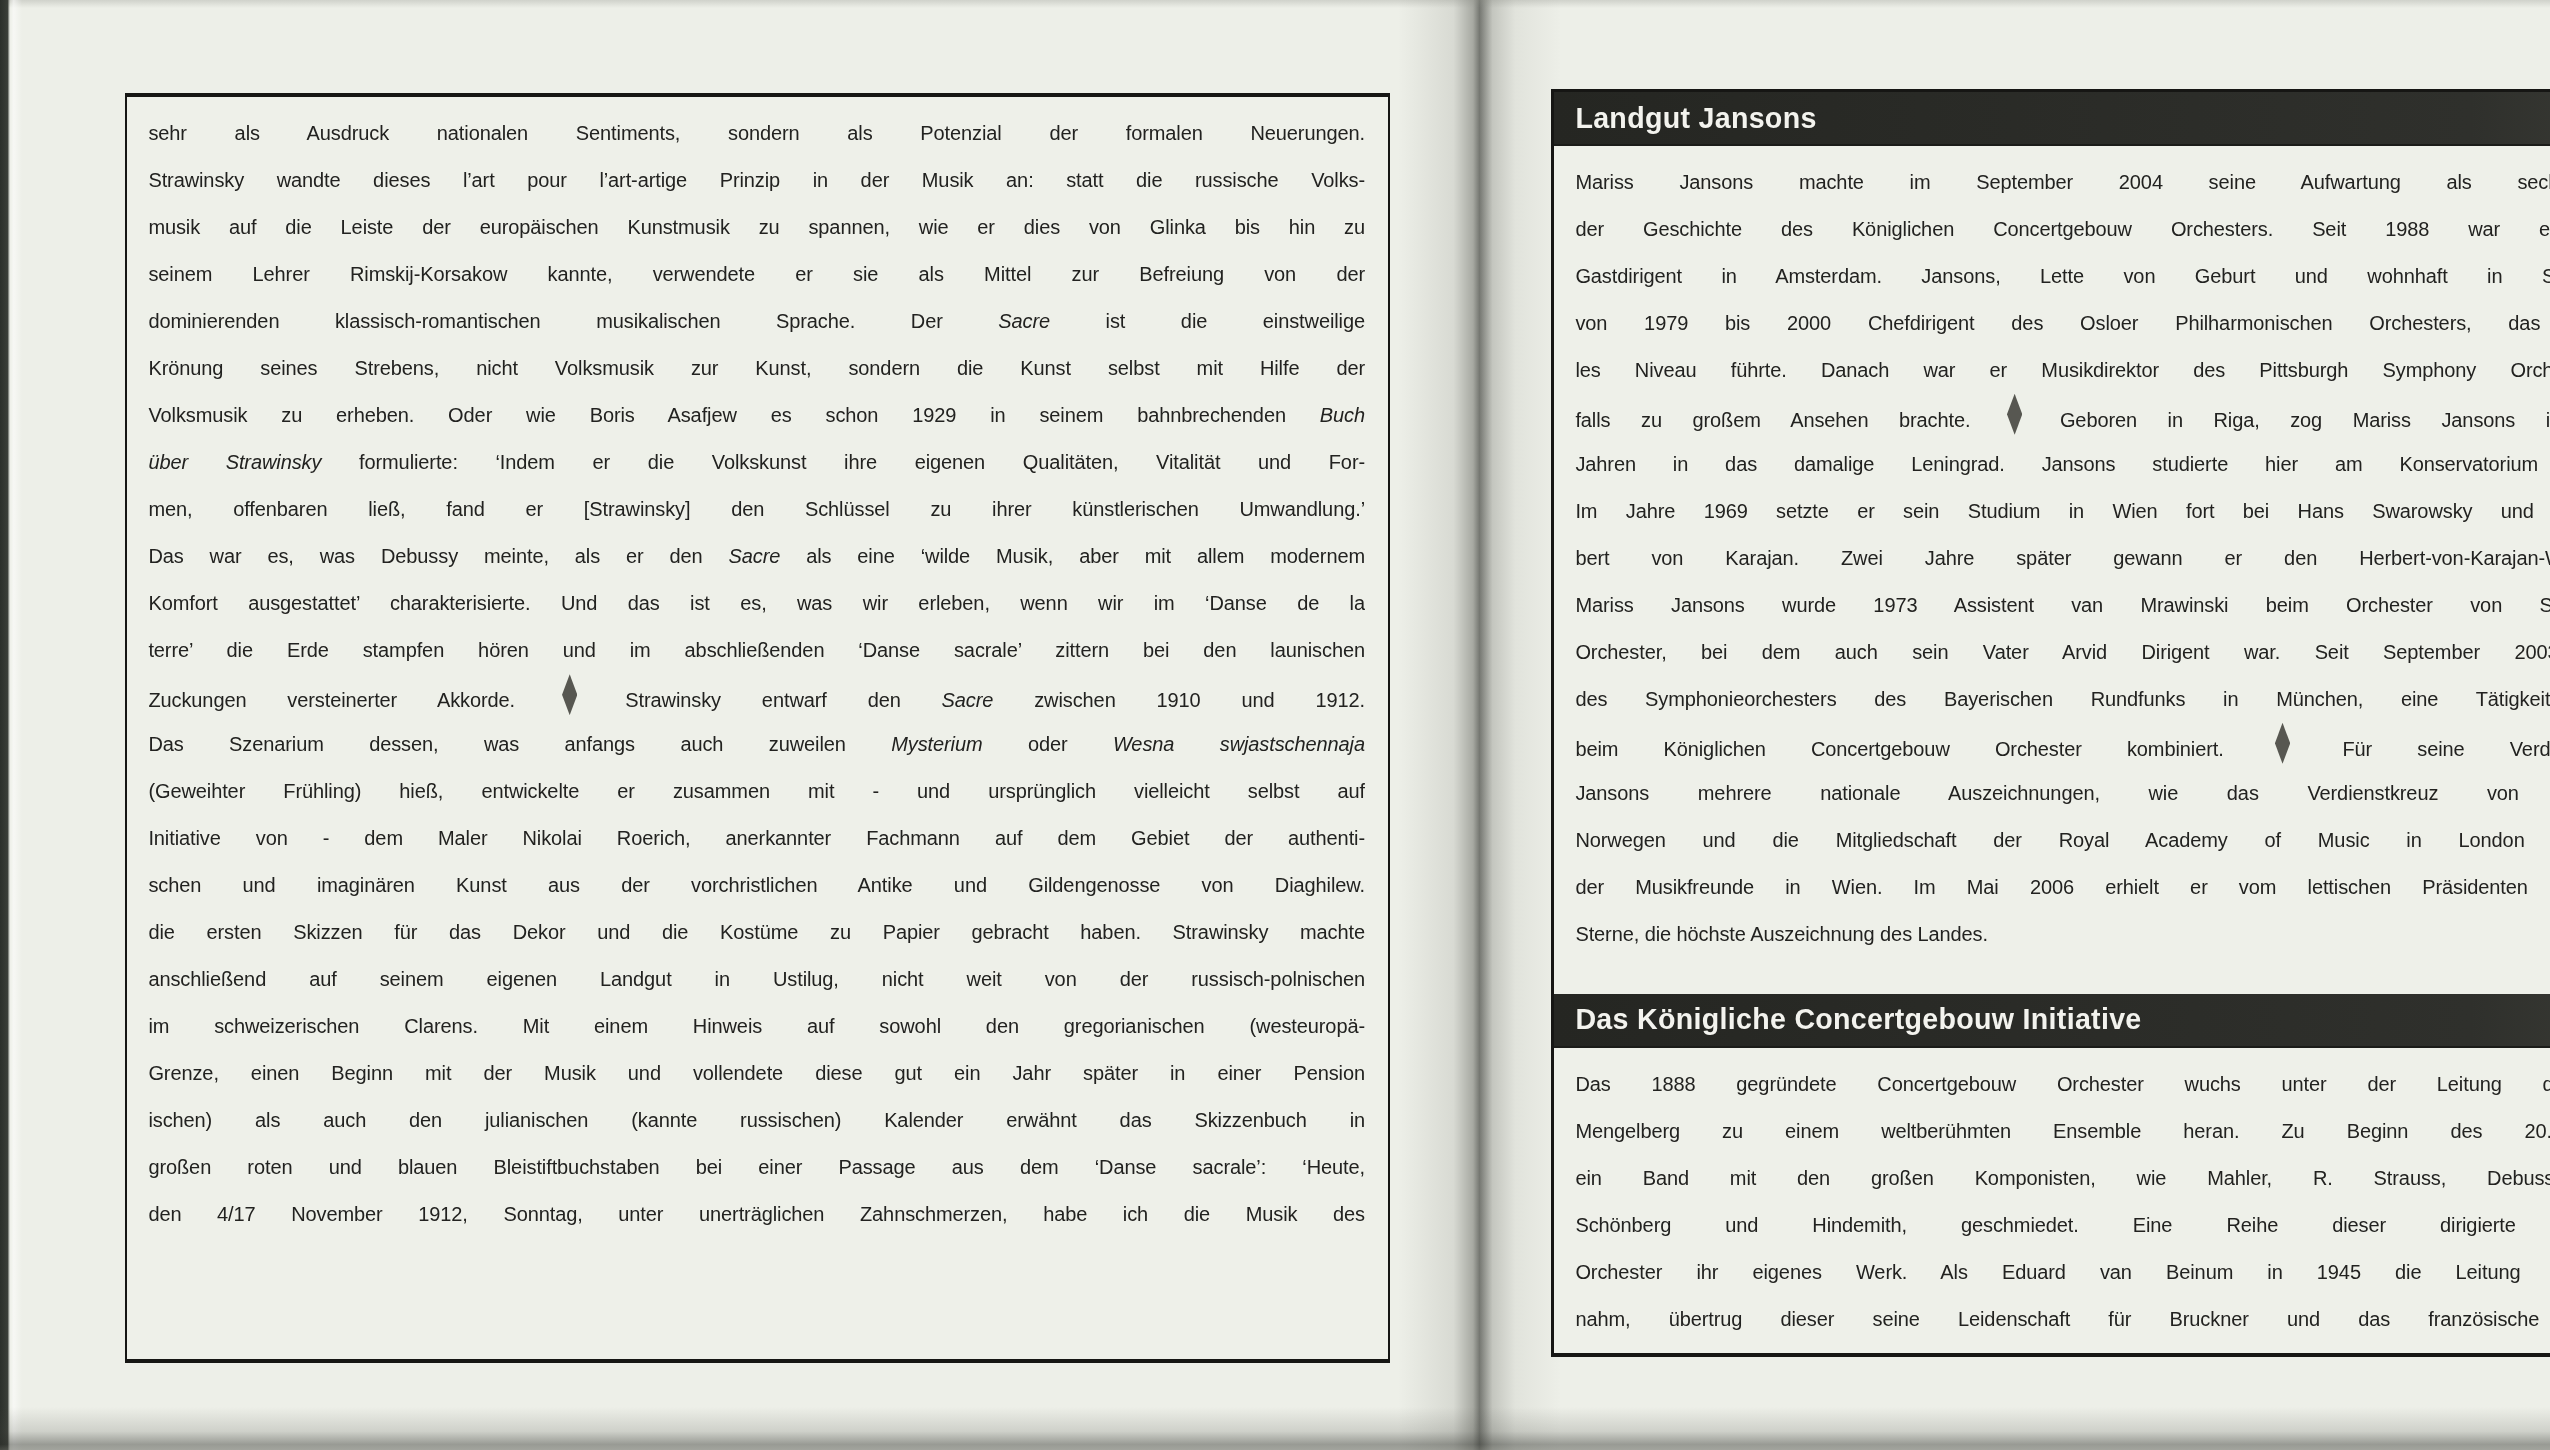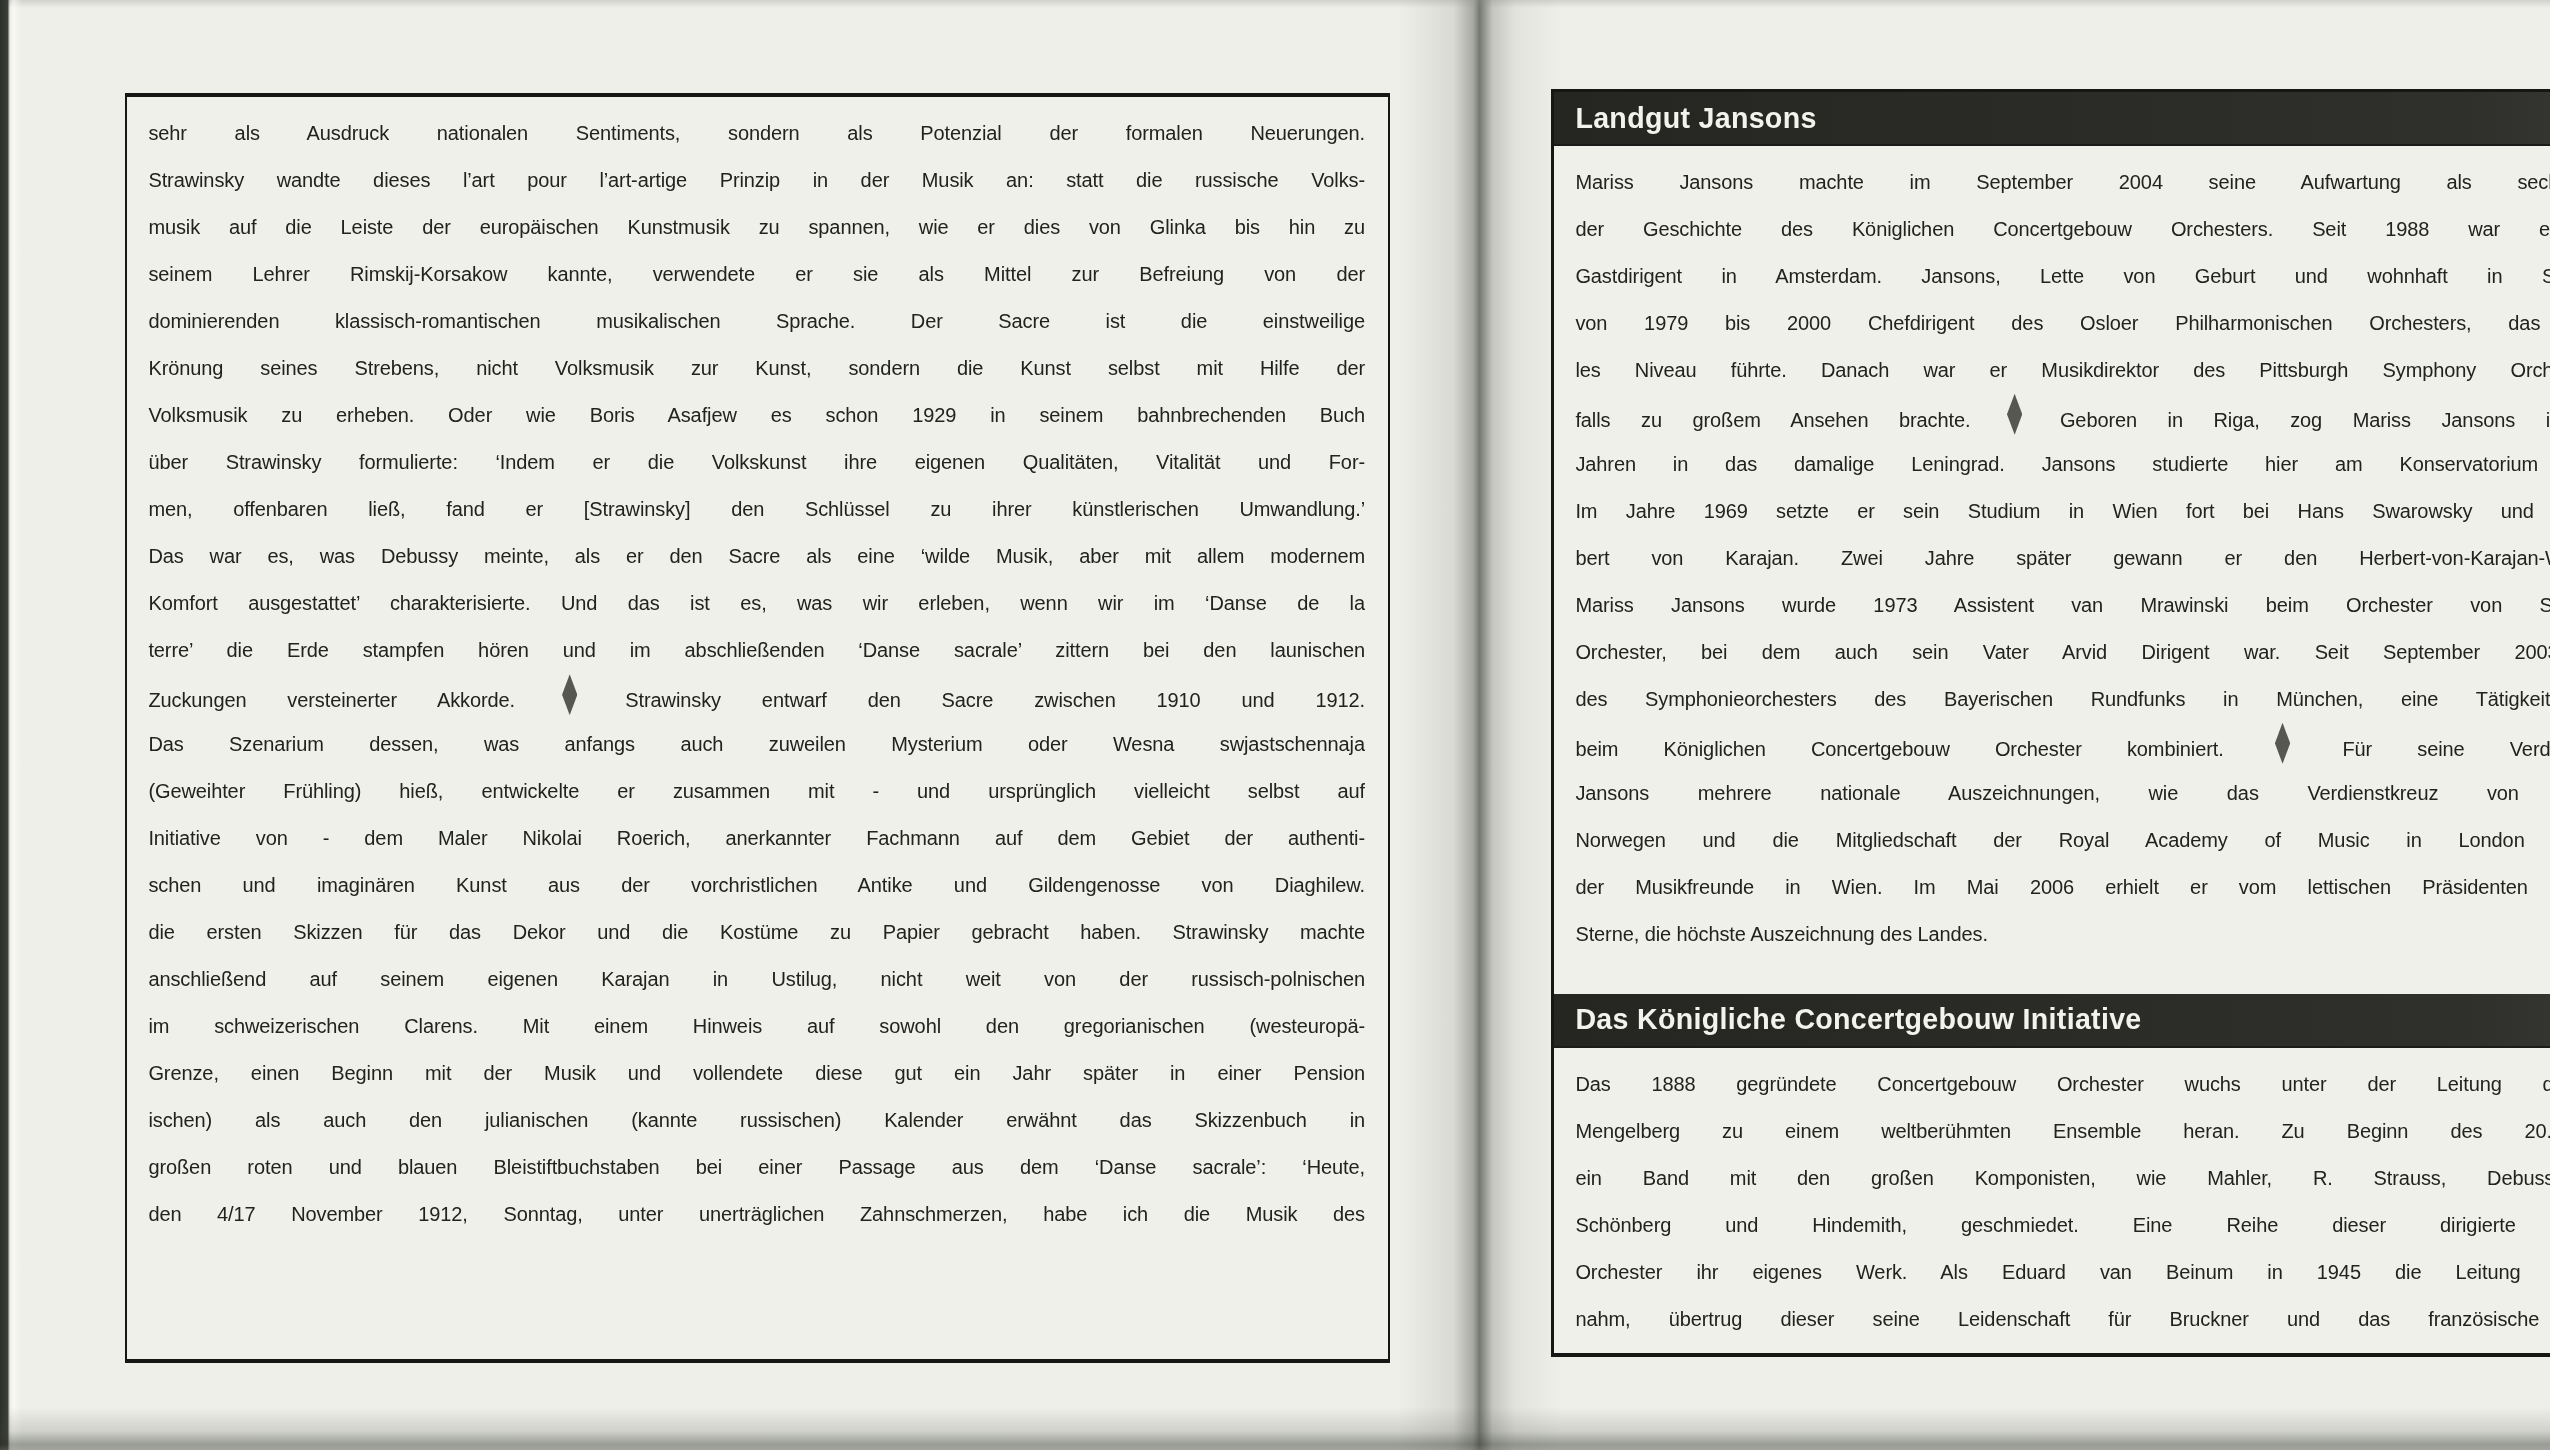--- a/index.html
+++ b/index.html
@@ -65,21 +65,21 @@
     font-size: 20px;
     line-height: 47px;
     height: 47px;
     overflow: hidden;
     letter-spacing: -0.1px;
     text-align: justify;
     text-align-last: justify;
     white-space: normal;
   }
   .line.last { text-align-last: left; }
-  .em { }
+  .em { font-style: italic; }
 
   .diamond {
     display: inline-block;
     width: 15.3px; height: 41px;
     background: #575751;
     clip-path: polygon(50% 0, 100% 50%, 50% 100%, 0 50%);
     vertical-align: -8.2px;
     margin: 0 7.1px 0 6.1px;
   }
 
@@ -121,21 +121,21 @@
           <div class="line">men, offenbaren ließ, fand er [Strawinsky] den Schlüssel zu ihrer künstlerischen Umwandlung.’</div>
           <div class="line">Das war es, was Debussy meinte, als er den <span class="em">Sacre</span> als eine ‘wilde Musik, aber mit allem modernem</div>
           <div class="line">Komfort ausgestattet’ charakterisierte. Und das ist es, was wir erleben, wenn wir im ‘Danse de la</div>
           <div class="line">terre’ die Erde stampfen hören und im abschließenden ‘Danse sacrale’ zittern bei den launischen</div>
           <div class="line">Zuckungen versteinerter Akkorde. <span class="diamond"></span> Strawinsky entwarf den <span class="em">Sacre</span> zwischen 1910 und 1912.</div>
           <div class="line">Das Szenarium dessen, was anfangs auch zuweilen <span class="em">Mysterium</span> oder <span class="em">Wesna swjastschennaja</span></div>
           <div class="line">(Geweihter Frühling) hieß, entwickelte er zusammen mit - und ursprünglich vielleicht selbst auf</div>
           <div class="line">Initiative von - dem Maler Nikolai Roerich, anerkannter Fachmann auf dem Gebiet der authenti-</div>
           <div class="line">schen und imaginären Kunst aus der vorchristlichen Antike und Gildengenosse von Diaghilew.</div>
           <div class="line">die ersten Skizzen für das Dekor und die Kostüme zu Papier gebracht haben. Strawinsky machte</div>
-          <div class="line">anschließend auf seinem eigenen Karajan in Ustilug, nicht weit von der russisch-polnischen</div>
+          <div class="line">anschließend auf seinem eigenen Landgut in Ustilug, nicht weit von der russisch-polnischen</div>
           <div class="line">im schweizerischen Clarens. Mit einem Hinweis auf sowohl den gregorianischen (westeuropä-</div>
           <div class="line">Grenze, einen Beginn mit der Musik und vollendete diese gut ein Jahr später in einer Pension</div>
           <div class="line">ischen) als auch den julianischen (kannte russischen) Kalender erwähnt das Skizzenbuch in</div>
           <div class="line">großen roten und blauen Bleistiftbuchstaben bei einer Passage aus dem ‘Danse sacrale’: ‘Heute,</div>
           <div class="line">den 4/17 November 1912, Sonntag, unter unerträglichen Zahnschmerzen, habe ich die Musik des</div>
         </div>
     </div>
   </div>
 
   <div>

